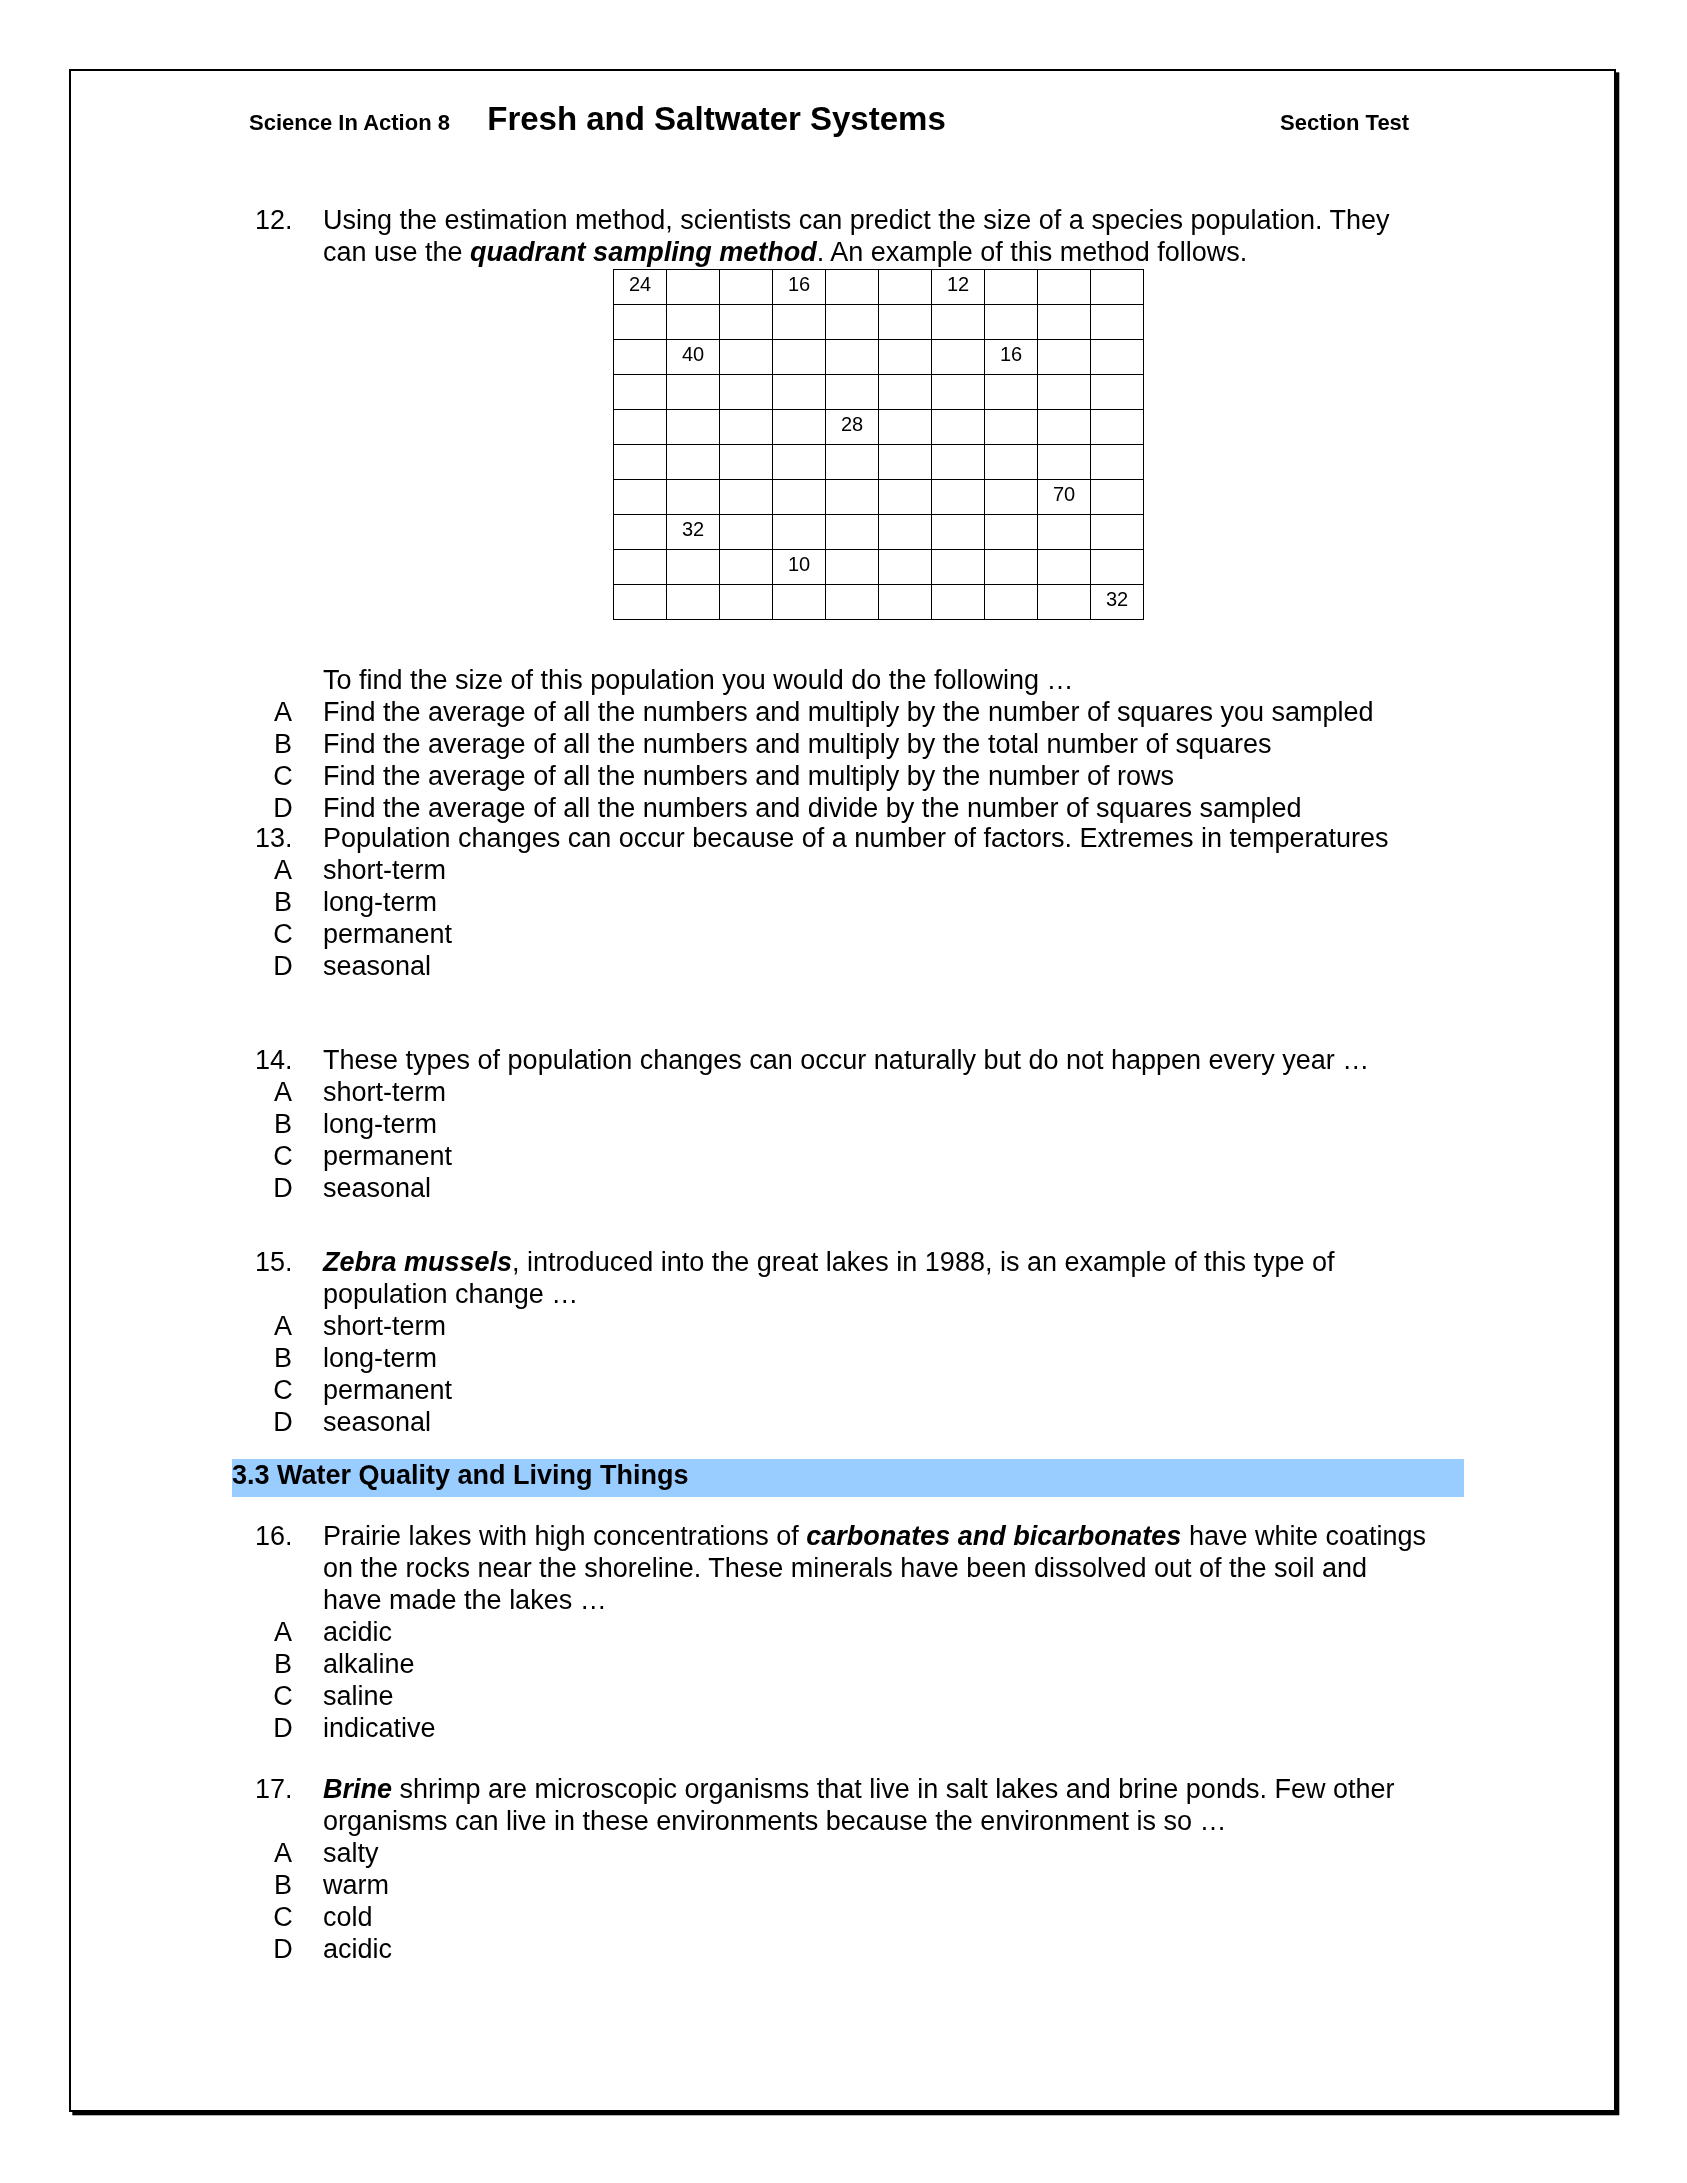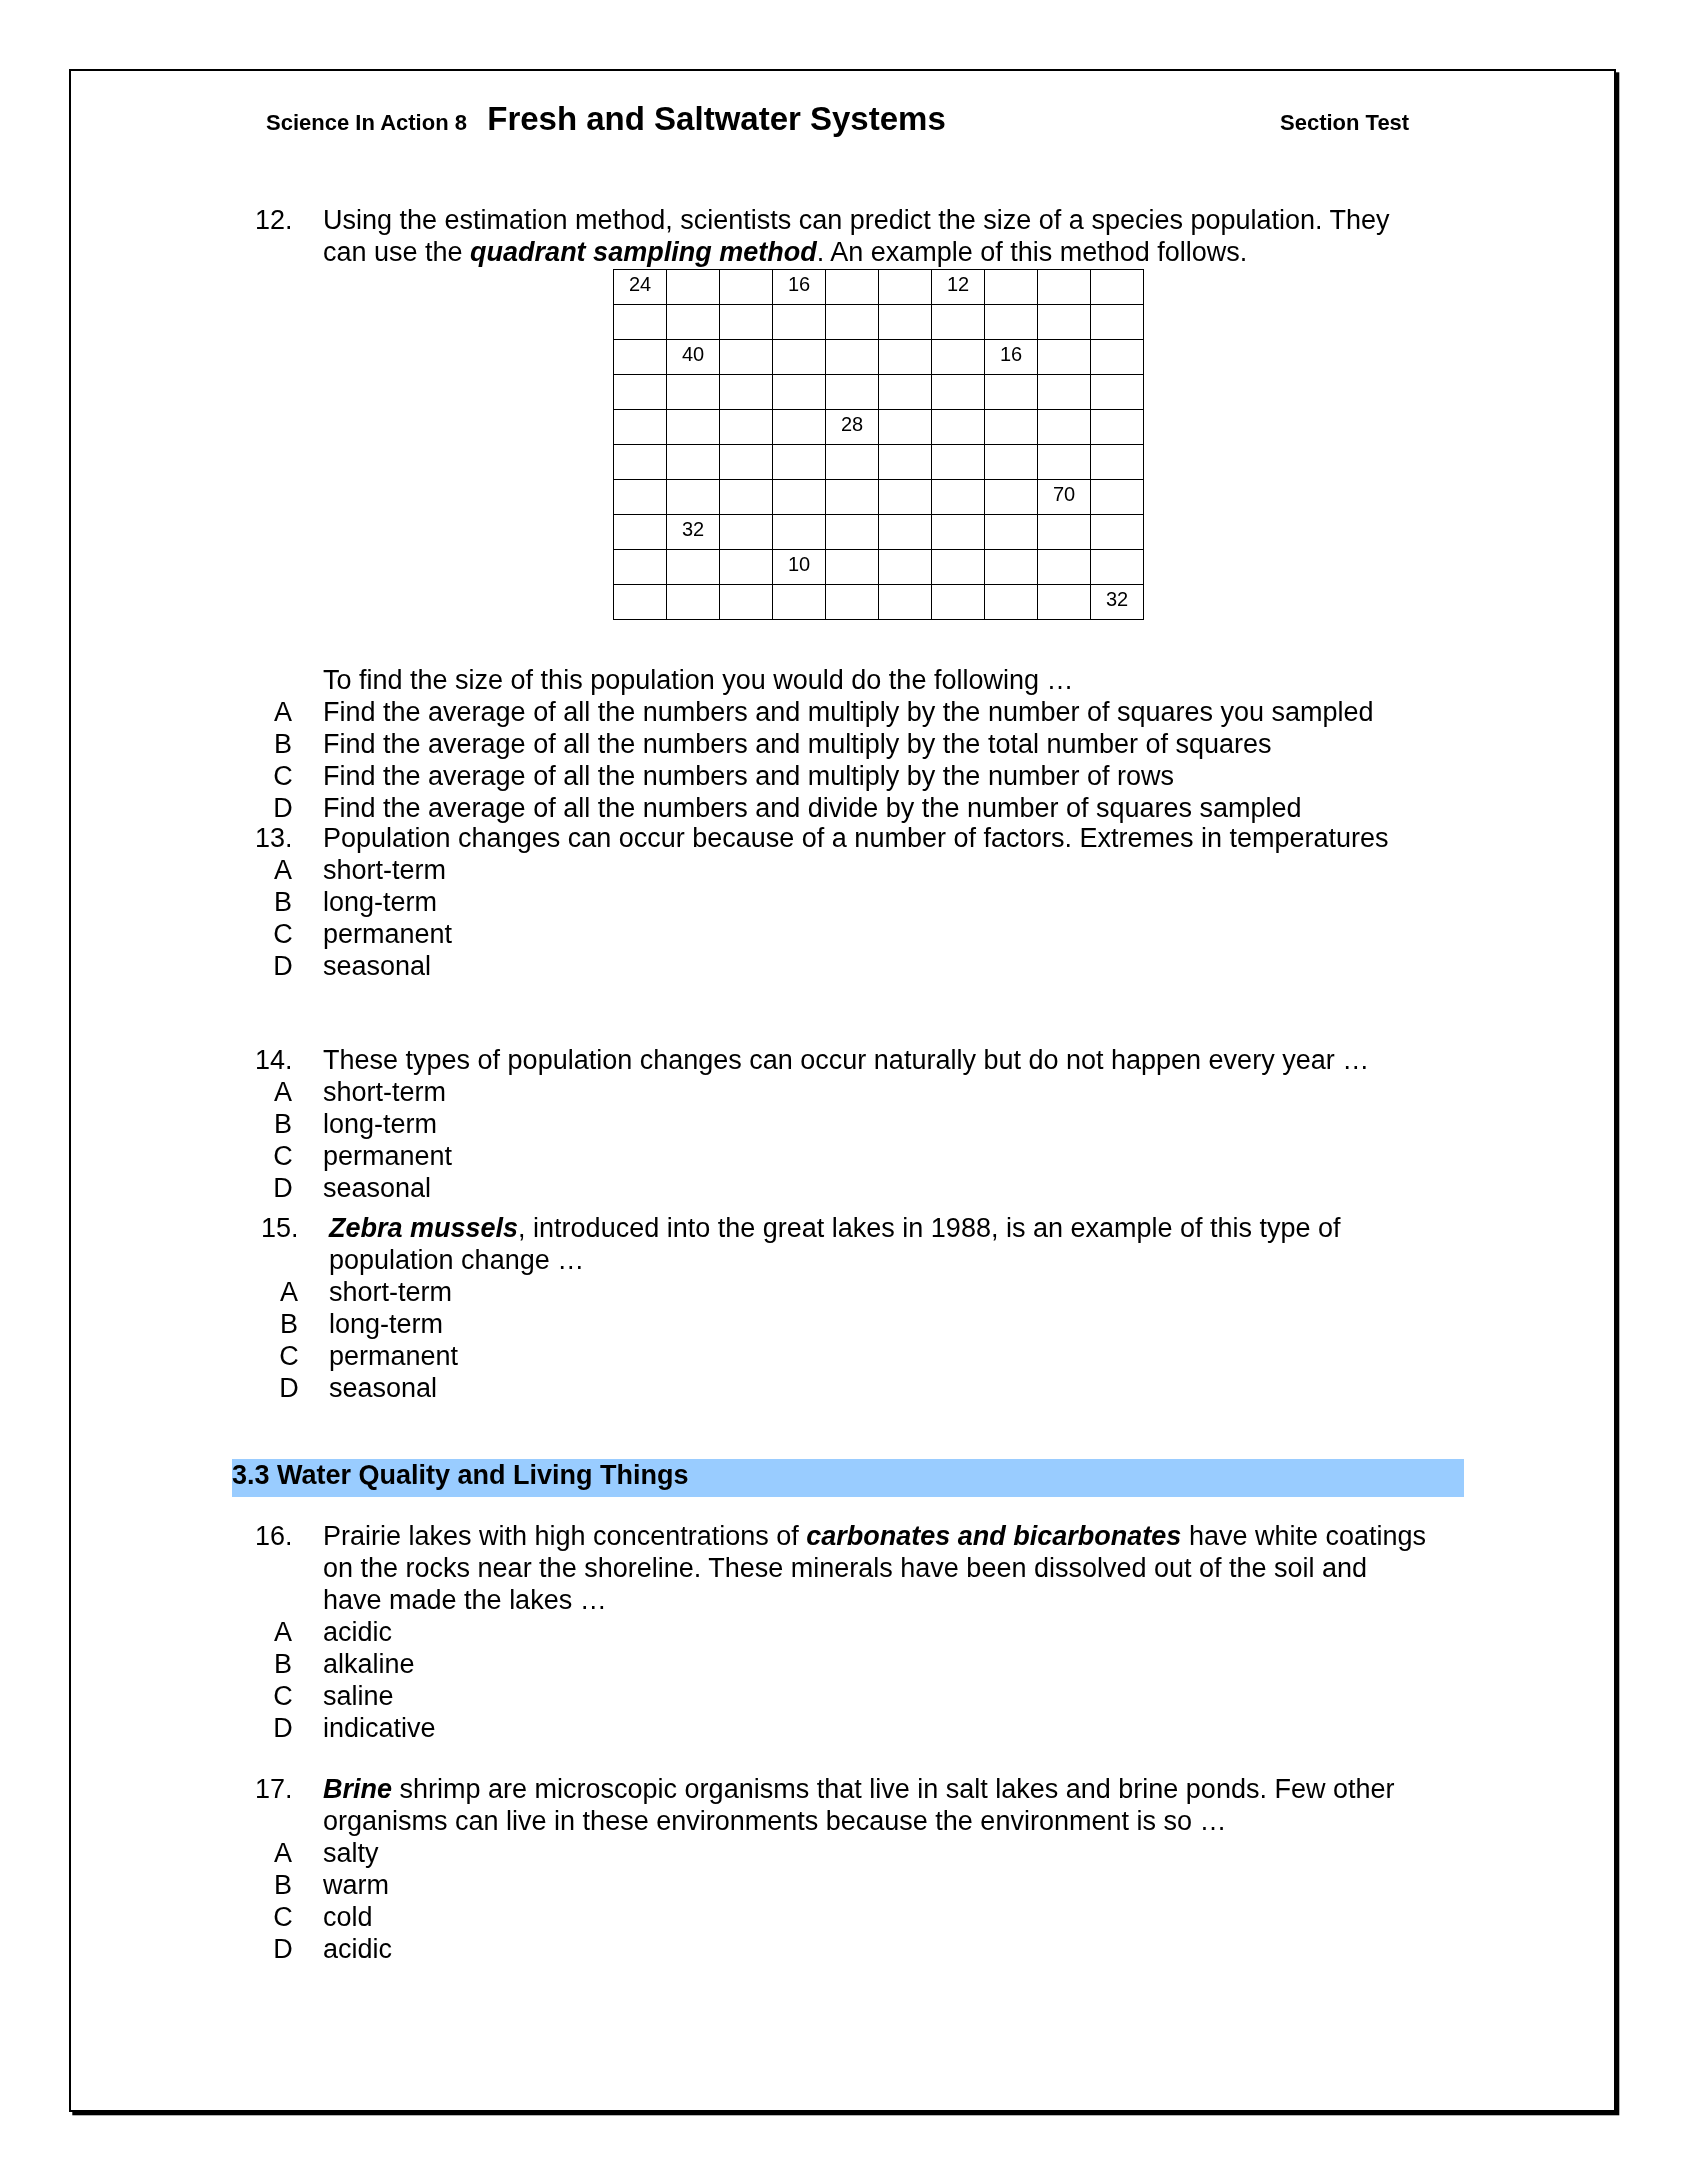--- a/index.html
+++ b/index.html
@@ -2,21 +2,21 @@
 <html style="font-size:10.6px"><head>
 <meta charset="utf-8">
 <style>
   html, body { margin: 0; padding: 0; background: #ffffff; }
   body { width: 1687px; height: 2183px; position: relative; overflow: hidden;
          font-family: "Liberation Sans", sans-serif; color: #000; }
   .page-frame { position: absolute; left: 69px; top: 69px; width: 1547px; height: 2043px;
                 border: 2.6px solid #000; box-sizing: border-box;
                 box-shadow: 3.3px 3.3px 0 0 #000; }
   .hdr { position: absolute; top: 110px; font-weight: bold; }
-  .hdr-left { left: 249px; font-size: 22px; line-height: 26.5px; top: 110px; margin-left: 17px; }
+  .hdr-left { left: 249px; font-size: 22px; line-height: 26.5px; top: 110px; }
   .hdr-title { left: 0; width: 1433px; text-align: center; font-size: 33px; line-height: 40px; top: 99px; }
   .hdr-title span { position: relative; left: 0px; }
   .hdr-right { left: 1280px; font-size: 22px; line-height: 26.5px; top: 110px; }
 
   .q { position: absolute; left: 0; width: 1535px; font-size: 27px; line-height: 32px; }
   .q .row { position: relative; height: 32px; white-space: nowrap; }
   .q .num { position: absolute; left: 255px; }
   .q .txt { position: absolute; left: 323px; }
   .q .letter { position: absolute; left: 273px; width: 20px; text-align: center; }
   .bi { font-weight: bold; font-style: italic; }
@@ -234,21 +234,21 @@
   <div class="row">
       <span class="letter">C</span>
       <span class="txt">permanent</span>
     </div>
   <div class="row">
       <span class="letter">D</span>
       <span class="txt">seasonal</span>
     </div>
 </div>
 
-<div class="q" style="top:1212px;padding-left:6px;">
+<div class="q" style="top:1246px;">
   <div class="row">
       <span class="num">15.</span>
       <span class="txt"><span class="bi">Zebra mussels</span><span>, introduced into the great lakes in 1988, is an example of this type of</span></span>
     </div>
   <div class="row">
       <span class="txt">population change …</span>
     </div>
   <div class="row">
       <span class="letter">A</span>
       <span class="txt">short-term</span>

